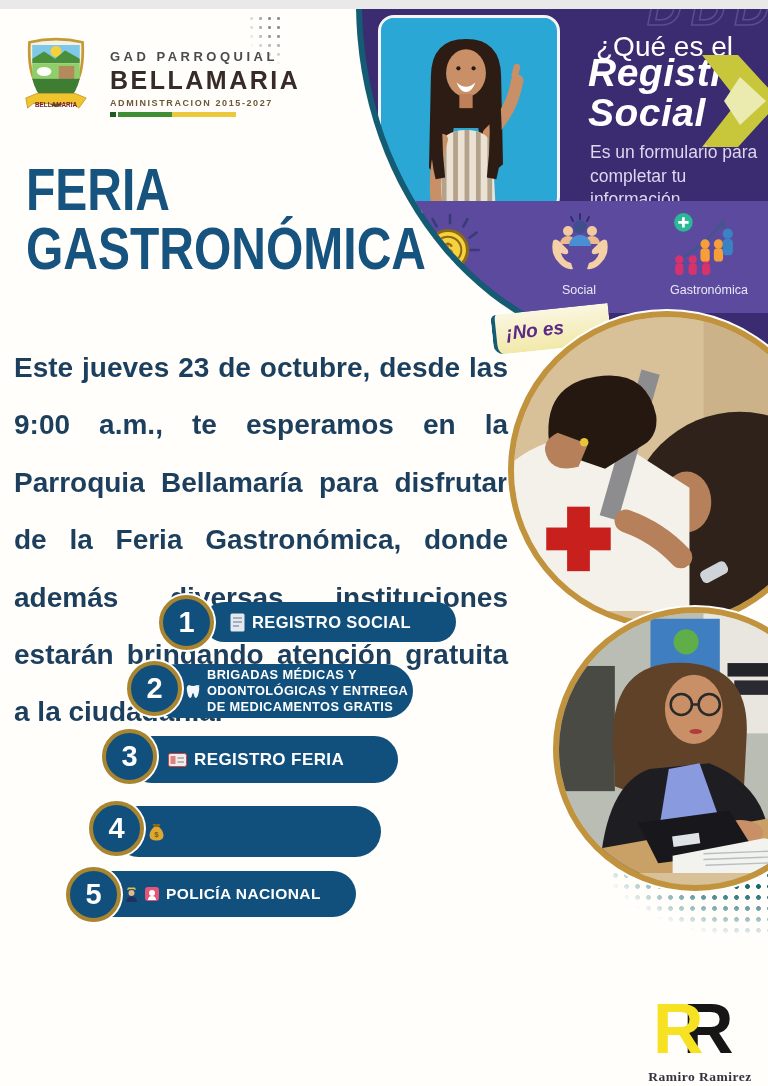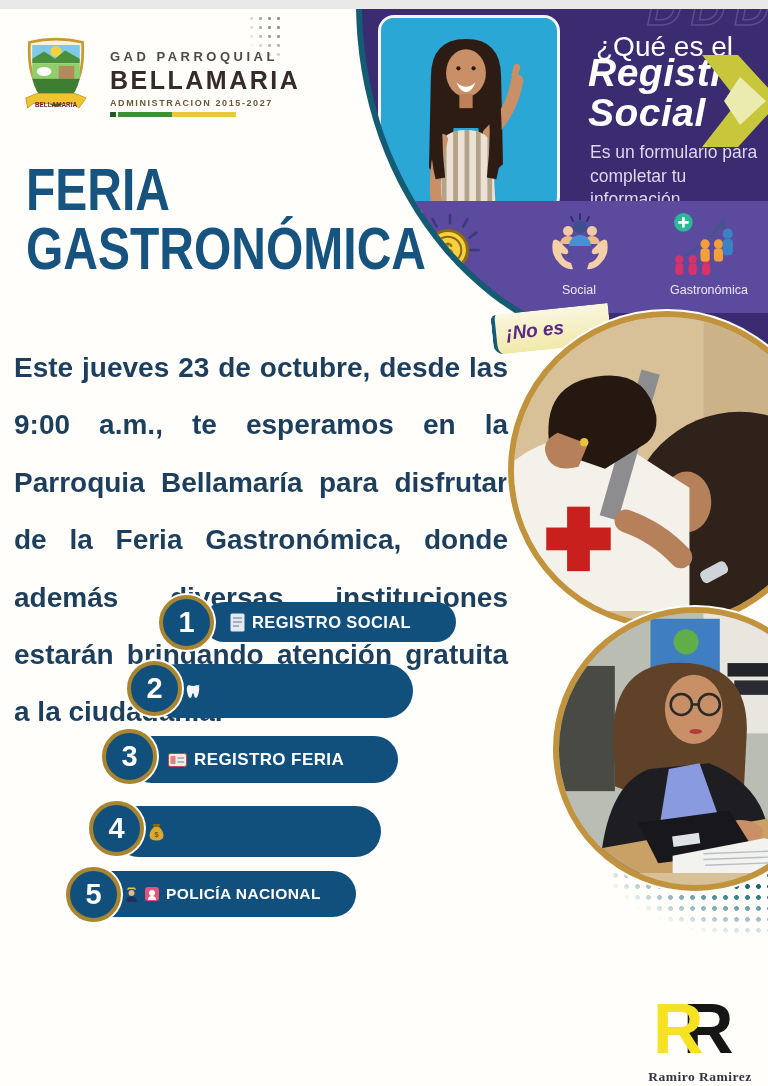--- a/index.html
+++ b/index.html
@@ -313,20 +313,21 @@
 
   <div class="service s2">
     <div class="num">2</div>
     <div class="pill">
       <span class="p-icon">
         <svg width="14" height="15" viewBox="0 0 14 15">
             <path d="M3 1 q4 2 8 0 q3 1 2 6 q-1 6 -3 7 q-1.5 .5 -2-3 q-.5-2 -1-2 q-.5 0 -1 2 q-.5 3.5 -2 3 q-2-1 -3-7 q-1-5 2-6 z" fill="#f2f6fa"></path>
             <circle cx="12.5" cy="2" r="1" fill="#cfe2ef"></circle>
           </svg>
       </span>
+      <span class="p-label">BRIGADAS MÉDICAS Y ODONTOLÓGICAS Y ENTREGA DE MEDICAMENTOS GRATIS</span>
     </div>
   </div>
 
   <div class="service s3">
     <div class="num">3</div>
     <div class="pill">
       <span class="p-icon">
         <svg width="19" height="14" viewBox="0 0 19 14">
             <rect x="0.5" y="0.5" width="18" height="13" rx="2" fill="#f4ece6" stroke="#cc4444"></rect>
             <rect x="2.5" y="3" width="5" height="8" fill="#d98484"></rect>

